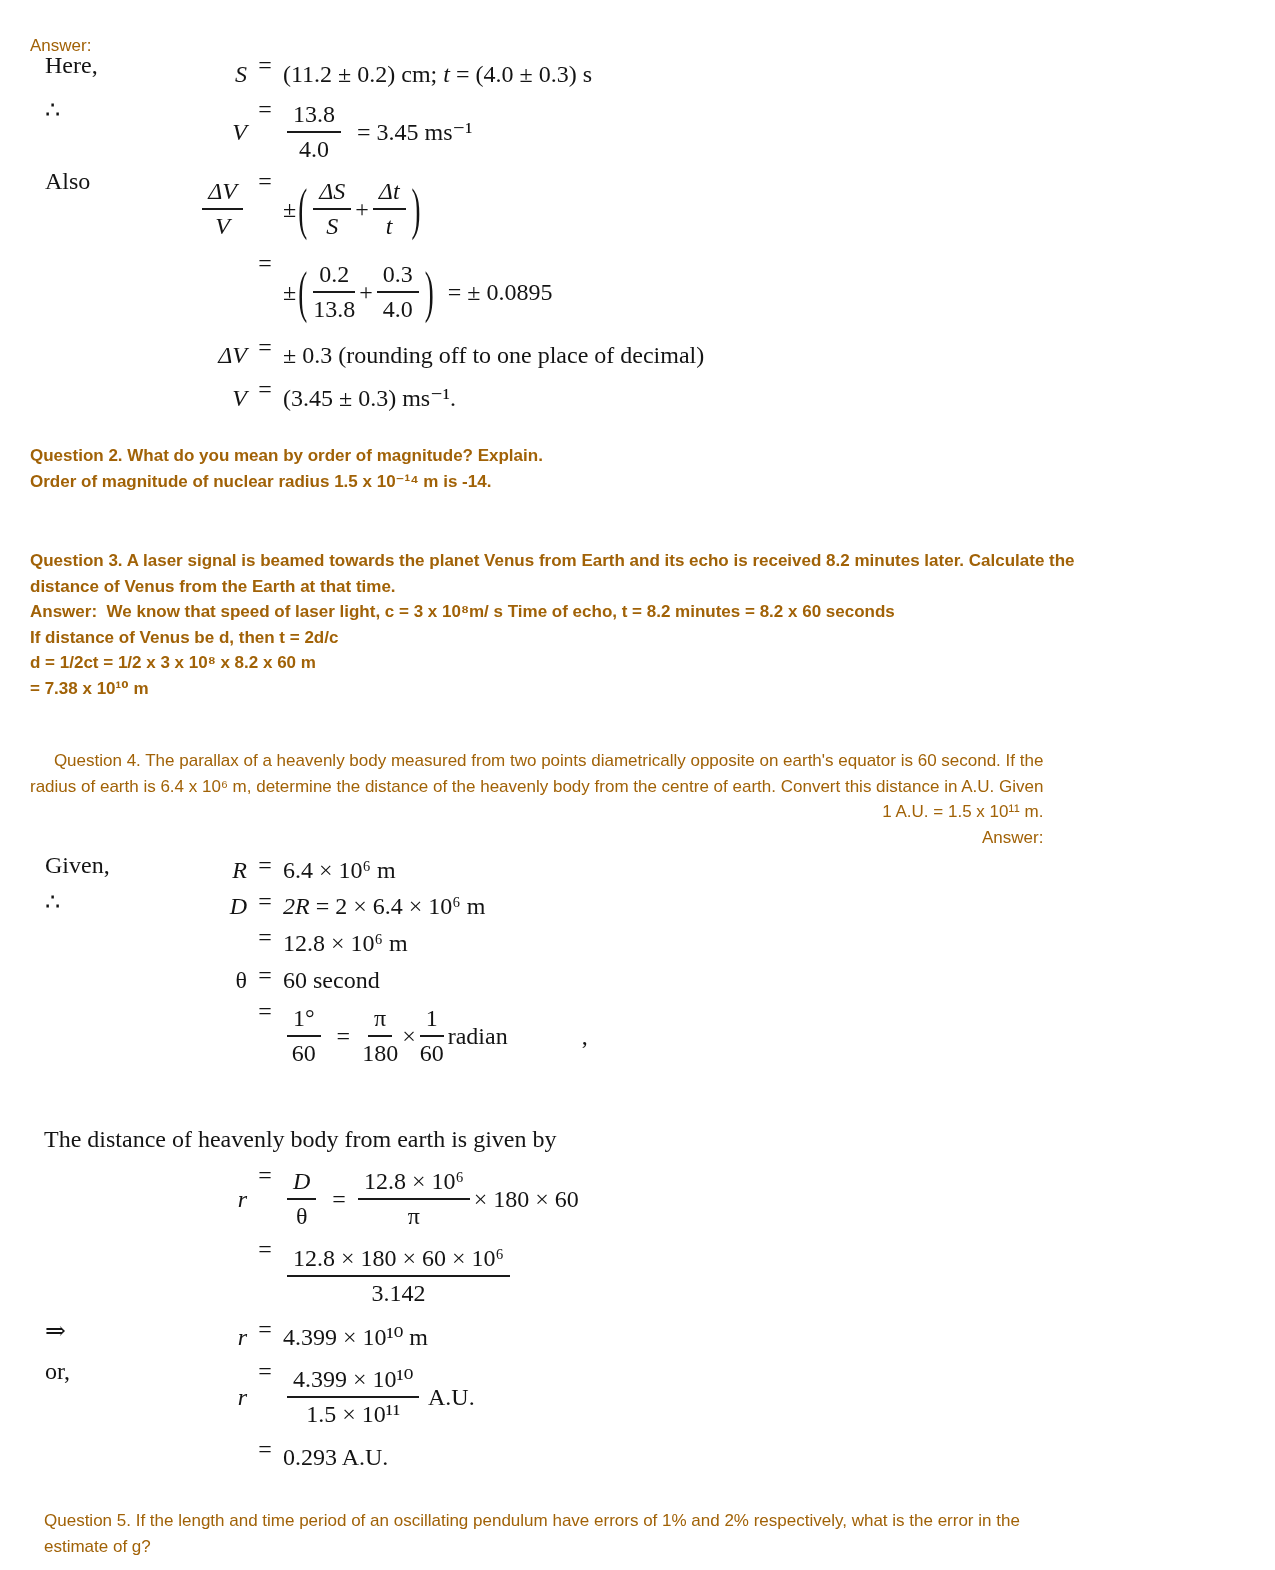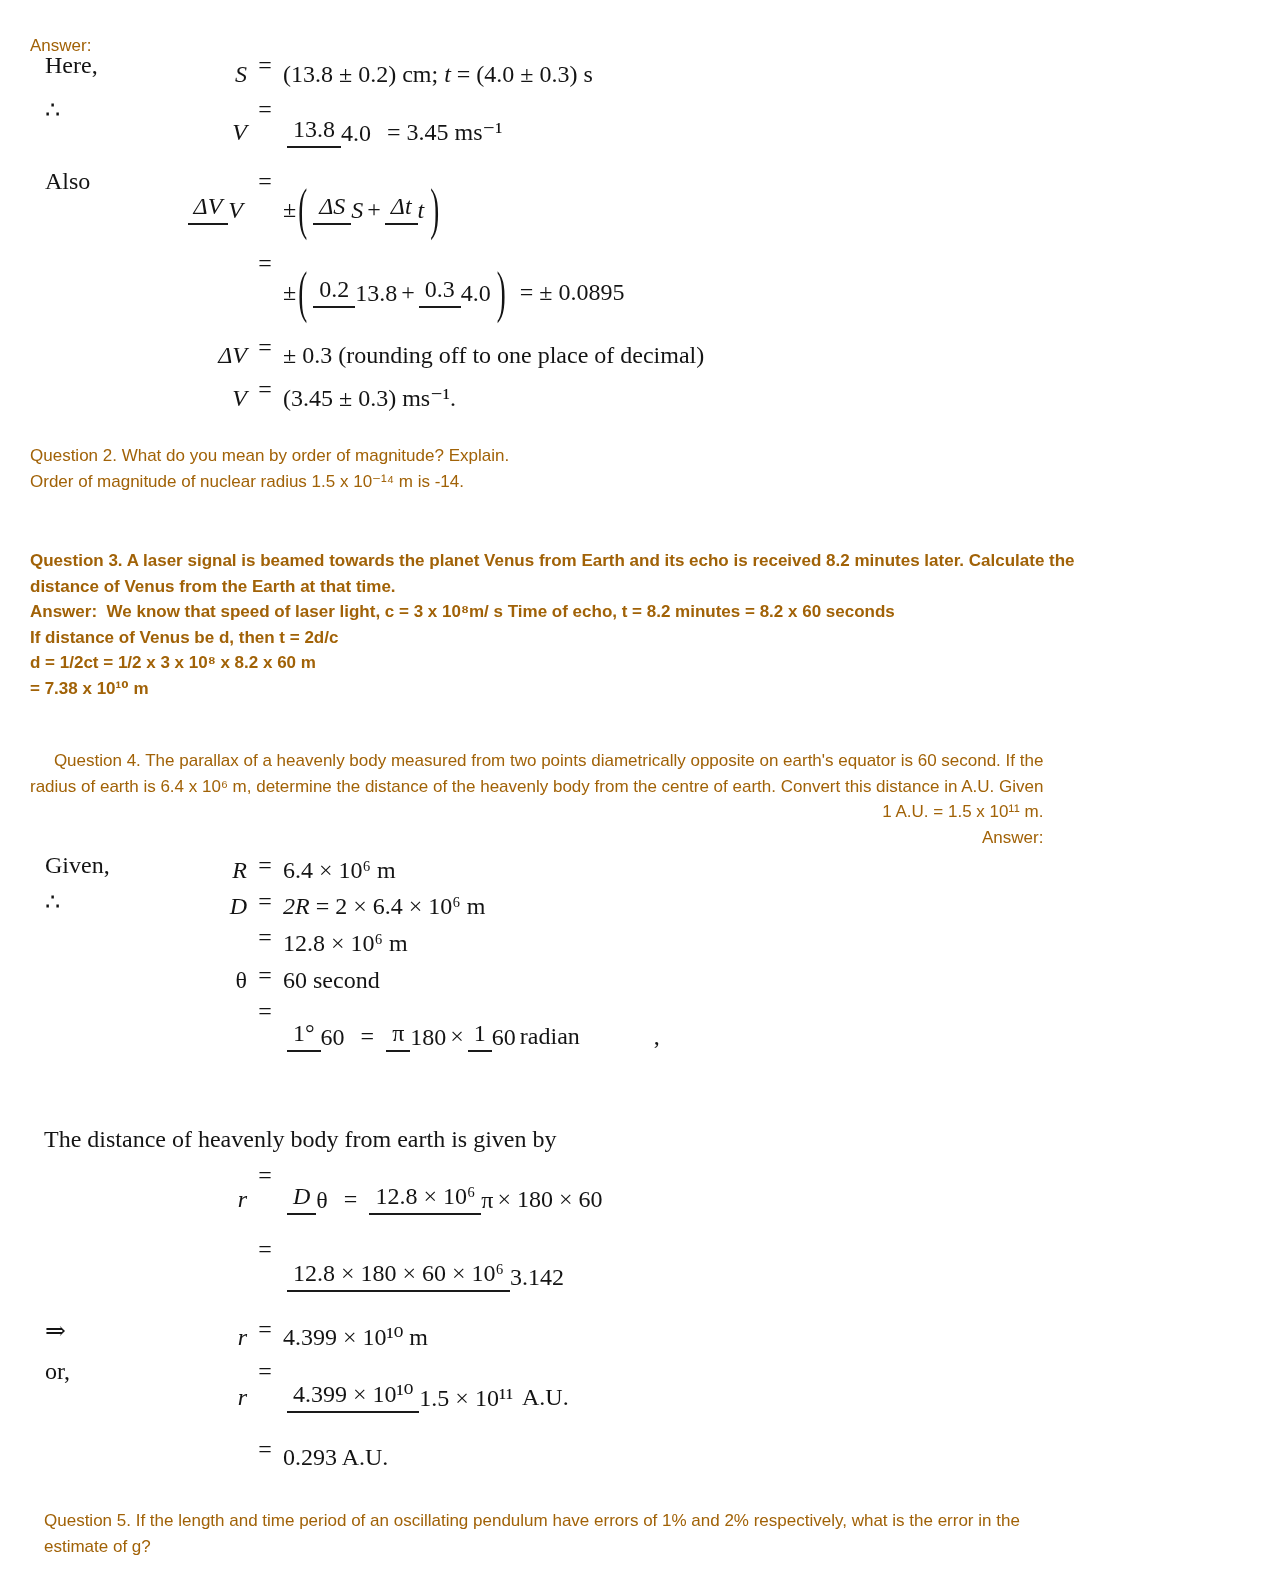--- a/index.html
+++ b/index.html
@@ -13,41 +13,41 @@
   .tline{font-size:17px;line-height:25.6px;white-space:pre;color:#a16207;}
   
   .serif{font-family:"Liberation Serif","DejaVu Serif",serif;font-size:24px;color:#141414;}
   .mrow{display:flex;}
   .mrow span{white-space:pre;}
   .mlabel{flex:none;width:140px;padding-left:15px;font-family:"Liberation Serif","DejaVu Serif",serif;}
   .mlhs{flex:none;width:62px;display:flex;justify-content:flex-end;align-items:center;}
   .meq{flex:none;width:36px;text-align:center;}
   .mcontent{display:flex;align-items:center;}
   .it{font-style:italic;}
-  .frac{display:inline-flex;flex-direction:row;align-items:center;margin:0 4px;line-height:1.12;text-align:center;}
+  .frac{display:inline-flex;flex-direction:column;align-items:center;margin:0 4px;line-height:1.12;text-align:center;}
   .fnum{padding:0 6px 3px;border-bottom:2px solid #1a1a1a;}
   .fden{padding-top:3px;}
   .bigp{display:inline-block;font-size:27px;transform:scaleY(2.15);margin:0 2px;color:#141414;}
   .res{margin-left:12px;}
   .radmark{margin-left:74px;}
   .arrow{font-size:25px;}
 </style>
 </head>
 <body>
 
 <div class="abs tline" style="top:33px;left:30px;">Answer:</div>
 
 <div class="abs serif" style="top:52px;left:30px;width:900px;">
 
   <div class="mrow" style="height:44px;">
     <span class="mlabel">Here,</span>
     <span class="mlhs it">S</span>
     <span class="meq">=</span>
     <span class="mcontent">
-      <span>(13.8 ± 0.2) cm; </span>
+      <span>(11.2 ± 0.2) cm; </span>
       <span class="it">t</span>
       <span> = (4.0 ± 0.3) s</span>
     </span>
   </div>
 
   <div class="mrow" style="height:72px;">
     <span class="mlabel">∴</span>
     <span class="mlhs it">V</span>
     <span class="meq">=</span>
     <span class="mcontent">
@@ -117,21 +117,21 @@
   <div class="mrow" style="height:44px;">
     <span class="mlabel"></span>
     <span class="mlhs it">V</span>
     <span class="meq">=</span>
     <span class="mcontent">
       <span>(3.45 ± 0.3) ms⁻¹.</span>
     </span>
   </div>
 </div>
 
-<div class="abs tblock" style="top:443px;">
+<div class="abs tblock" style="top:443px;font-weight:bold;">
   <div class="tline">Question 2. What do you mean by order of magnitude? Explain.</div>
   <div class="tline">Order of magnitude of nuclear radius 1.5 x 10⁻¹⁴ m is -14.</div>
 </div>
 
 <div class="abs tblock" style="top:548px;font-weight:bold;">
   <div class="tline">Question 3. A laser signal is beamed towards the planet Venus from Earth and its echo is received 8.2 minutes later. Calculate the</div>
   <div class="tline">distance of Venus from the Earth at that time.</div>
   <div class="tline">Answer:  We know that speed of laser light, c = 3 x 10⁸m/ s Time of echo, t = 8.2 minutes = 8.2 x 60 seconds</div>
   <div class="tline">If distance of Venus be d, then t = 2d/c</div>
   <div class="tline">d = 1/2ct = 1/2 x 3 x 10⁸ x 8.2 x 60 m</div>

